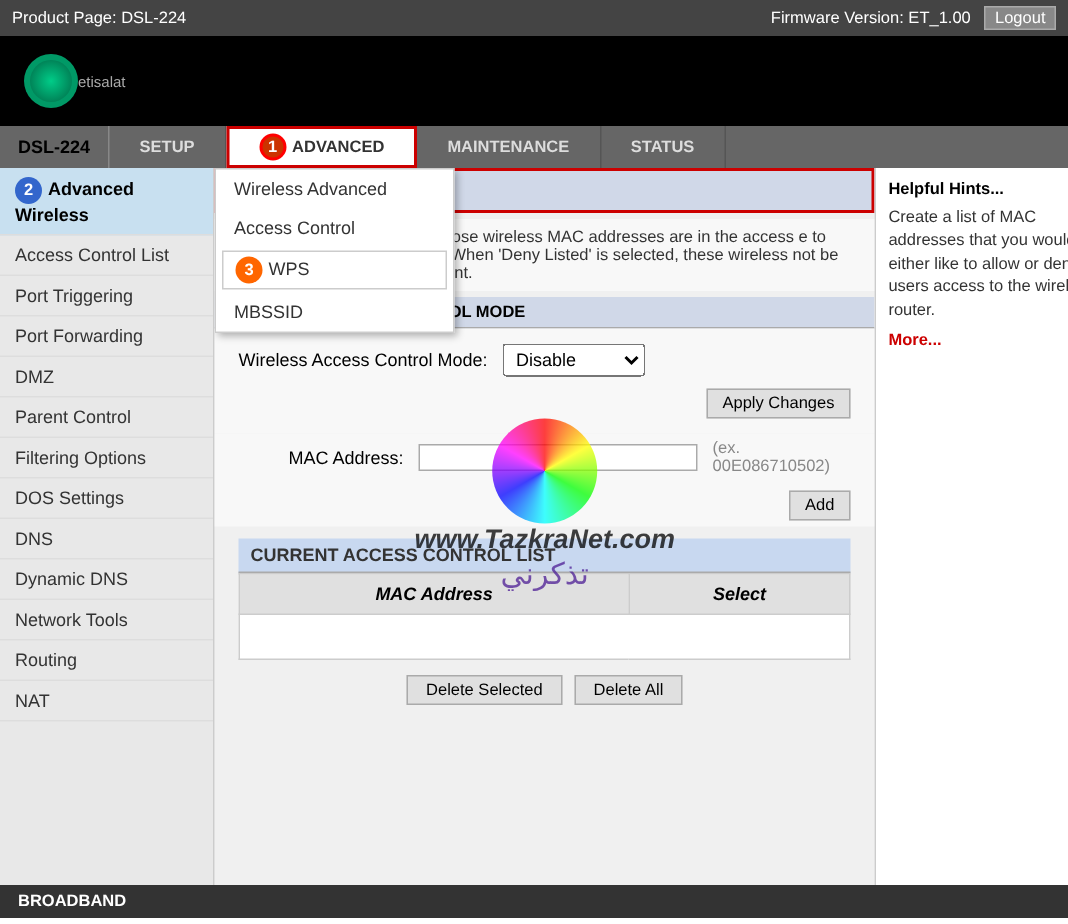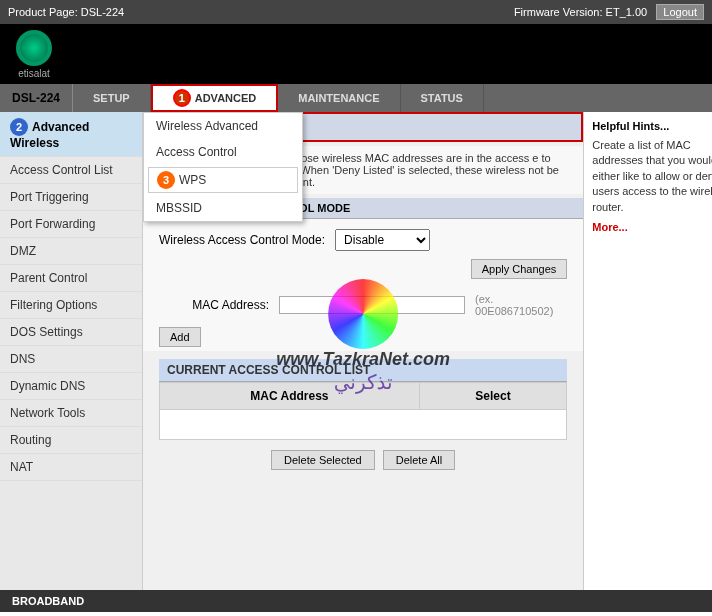--- a/index.html
+++ b/index.html
@@ -4,21 +4,21 @@
   <style>
     * { margin: 0; padding: 0; box-sizing: border-box; }
     body { width: 712px; height: 616px; font-family: Arial, sans-serif; font-size: 12px; background: #c0c0c0; overflow: hidden; }
 
     
     #top-bar { background: #444; color: #fff; display: flex; justify-content: space-between; align-items: center; padding: 4px 8px; font-size: 11px; }
     #top-bar .logout-btn { background: #888; color: #fff; border: 1px solid #aaa; padding: 1px 6px; font-size: 11px; cursor: pointer; }
 
     
     #logo-area { background: #000; height: 60px; display: flex; align-items: center; padding: 8px 16px; }
-    .etisalat-logo { display: flex; flex-direction: column; align-items: center; text-decoration: underline; }
+    .etisalat-logo { display: flex; flex-direction: row; align-items: center; text-decoration: underline; }
     .logo-circle { width: 36px; height: 36px; background: radial-gradient(circle at 40% 40%, #4eb; #006644); border-radius: 50%; background: #009966; display: flex; align-items: center; justify-content: center; }
     .logo-circle-inner { width: 28px; height: 28px; background: radial-gradient(circle, #00cc88, #006644); border-radius: 50%; }
     .logo-text { color: #aaa; font-size: 10px; margin-top: 2px; }
 
     
     #nav-bar { background: #666; display: flex; align-items: stretch; height: 28px; }
     #nav-bar .model-label { color: #000000; font-weight: bold; padding: 0 12px; display: flex; align-items: center; font-size: 12px; border-right: 1px solid #888; }
     .nav-tab { color: #ddd; padding: 0 20px; display: flex; align-items: center; font-size: 11px; font-weight: bold; cursor: pointer; border-right: 1px solid #555; text-transform: uppercase; }
 
     
@@ -55,21 +55,21 @@
     .form-row { display: flex; align-items: center; margin-bottom: 8px; }
     .form-label { min-width: 160px; text-align: right; padding-right: 10px; font-size: 12px; }
     select { font-size: 12px; padding: 2px 4px; }
     .apply-btn { background: #e0e0e0; border: 1px solid #aaa; padding: 3px 10px; font-size: 11px; cursor: pointer; }
     .mac-input { border: 1px solid #aaa; padding: 2px 6px; font-size: 11px; width: 200px; }
     .add-btn { background: #e0e0e0; border: 1px solid #aaa; padding: 3px 10px; font-size: 11px; cursor: pointer; margin-top: 4px; }
 
     
     .table-section { padding: 0 16px 10px; }
     .table-header { background: #c8d8f0; padding: 4px 8px; font-size: 12px; font-weight: bold; border-bottom: 1px solid #aaa; text-transform: uppercase; color: #333; margin-bottom: 0; }
-    table { width: 100%; border-collapse: collapse; background: #fff; }
+    table { width: 100%; border-collapse: collapse; background: #fff; font-style: italic; }
     table th { background: #e0e0e0; padding: 6px 10px; font-size: 12px; border: 1px solid #ccc; text-align: center; }
     table td { padding: 6px 10px; border: 1px solid #ccc; text-align: center; font-size: 12px; }
     .table-buttons { display: flex; gap: 8px; margin-top: 6px; padding: 4px 0; justify-content: center; }
     .del-btn { background: #e0e0e0; border: 1px solid #aaa; padding: 3px 12px; font-size: 11px; cursor: pointer; }
 
     
     #footer-bar { background: #333; color: #fff; height: 22px; display: flex; align-items: center; padding: 0 12px; font-size: 11px; font-weight: bold; }
     #copyright { background: #fff; text-align: center; padding: 3px; font-size: 10px; color: #666; }
 
     
@@ -165,21 +165,21 @@
           <button class="apply-btn">Apply Changes</button>
         </div>
       </div>
 
       <div style="padding: 4px 16px; background:#f8f8f8; position:relative;">
         <div style="display:flex; align-items:center; margin-bottom:6px;">
           <span style="min-width:120px; text-align:right; padding-right:10px; font-size:12px;">MAC Address:</span>
           <input type="text" class="mac-input" placeholder="" style="">
           <span style="color:#888; font-size:11px; margin-left:10px;">(ex. 00E086710502)</span>
         </div>
-        <div style="display:flex; justify-content:flex-start;">
+        <div style="display:flex; justify-content:flex-end;">
           <button class="add-btn">Add</button>
         </div>
 
         <div style="position:absolute; top:-10px; left:50%; transform:translateX(-50%); text-align:center; opacity:0.75; pointer-events:none; z-index:5;">
           <div style="width:70px;height:70px;border-radius:50%;background:conic-gradient(red 0deg, yellow 60deg, lime 120deg, cyan 180deg, blue 240deg, magenta 300deg, red 360deg);display:inline-block;vertical-align:middle;"></div>
           <div style="font-size:18px; font-weight:bold; font-style:italic; color:#000;">www.TazkraNet.com</div>
           <div style="font-size:20px; color:#4c1d95; font-weight:normal; direction:rtl; font-family: serif;">تذكرني</div>
         </div>
       </div>
 

